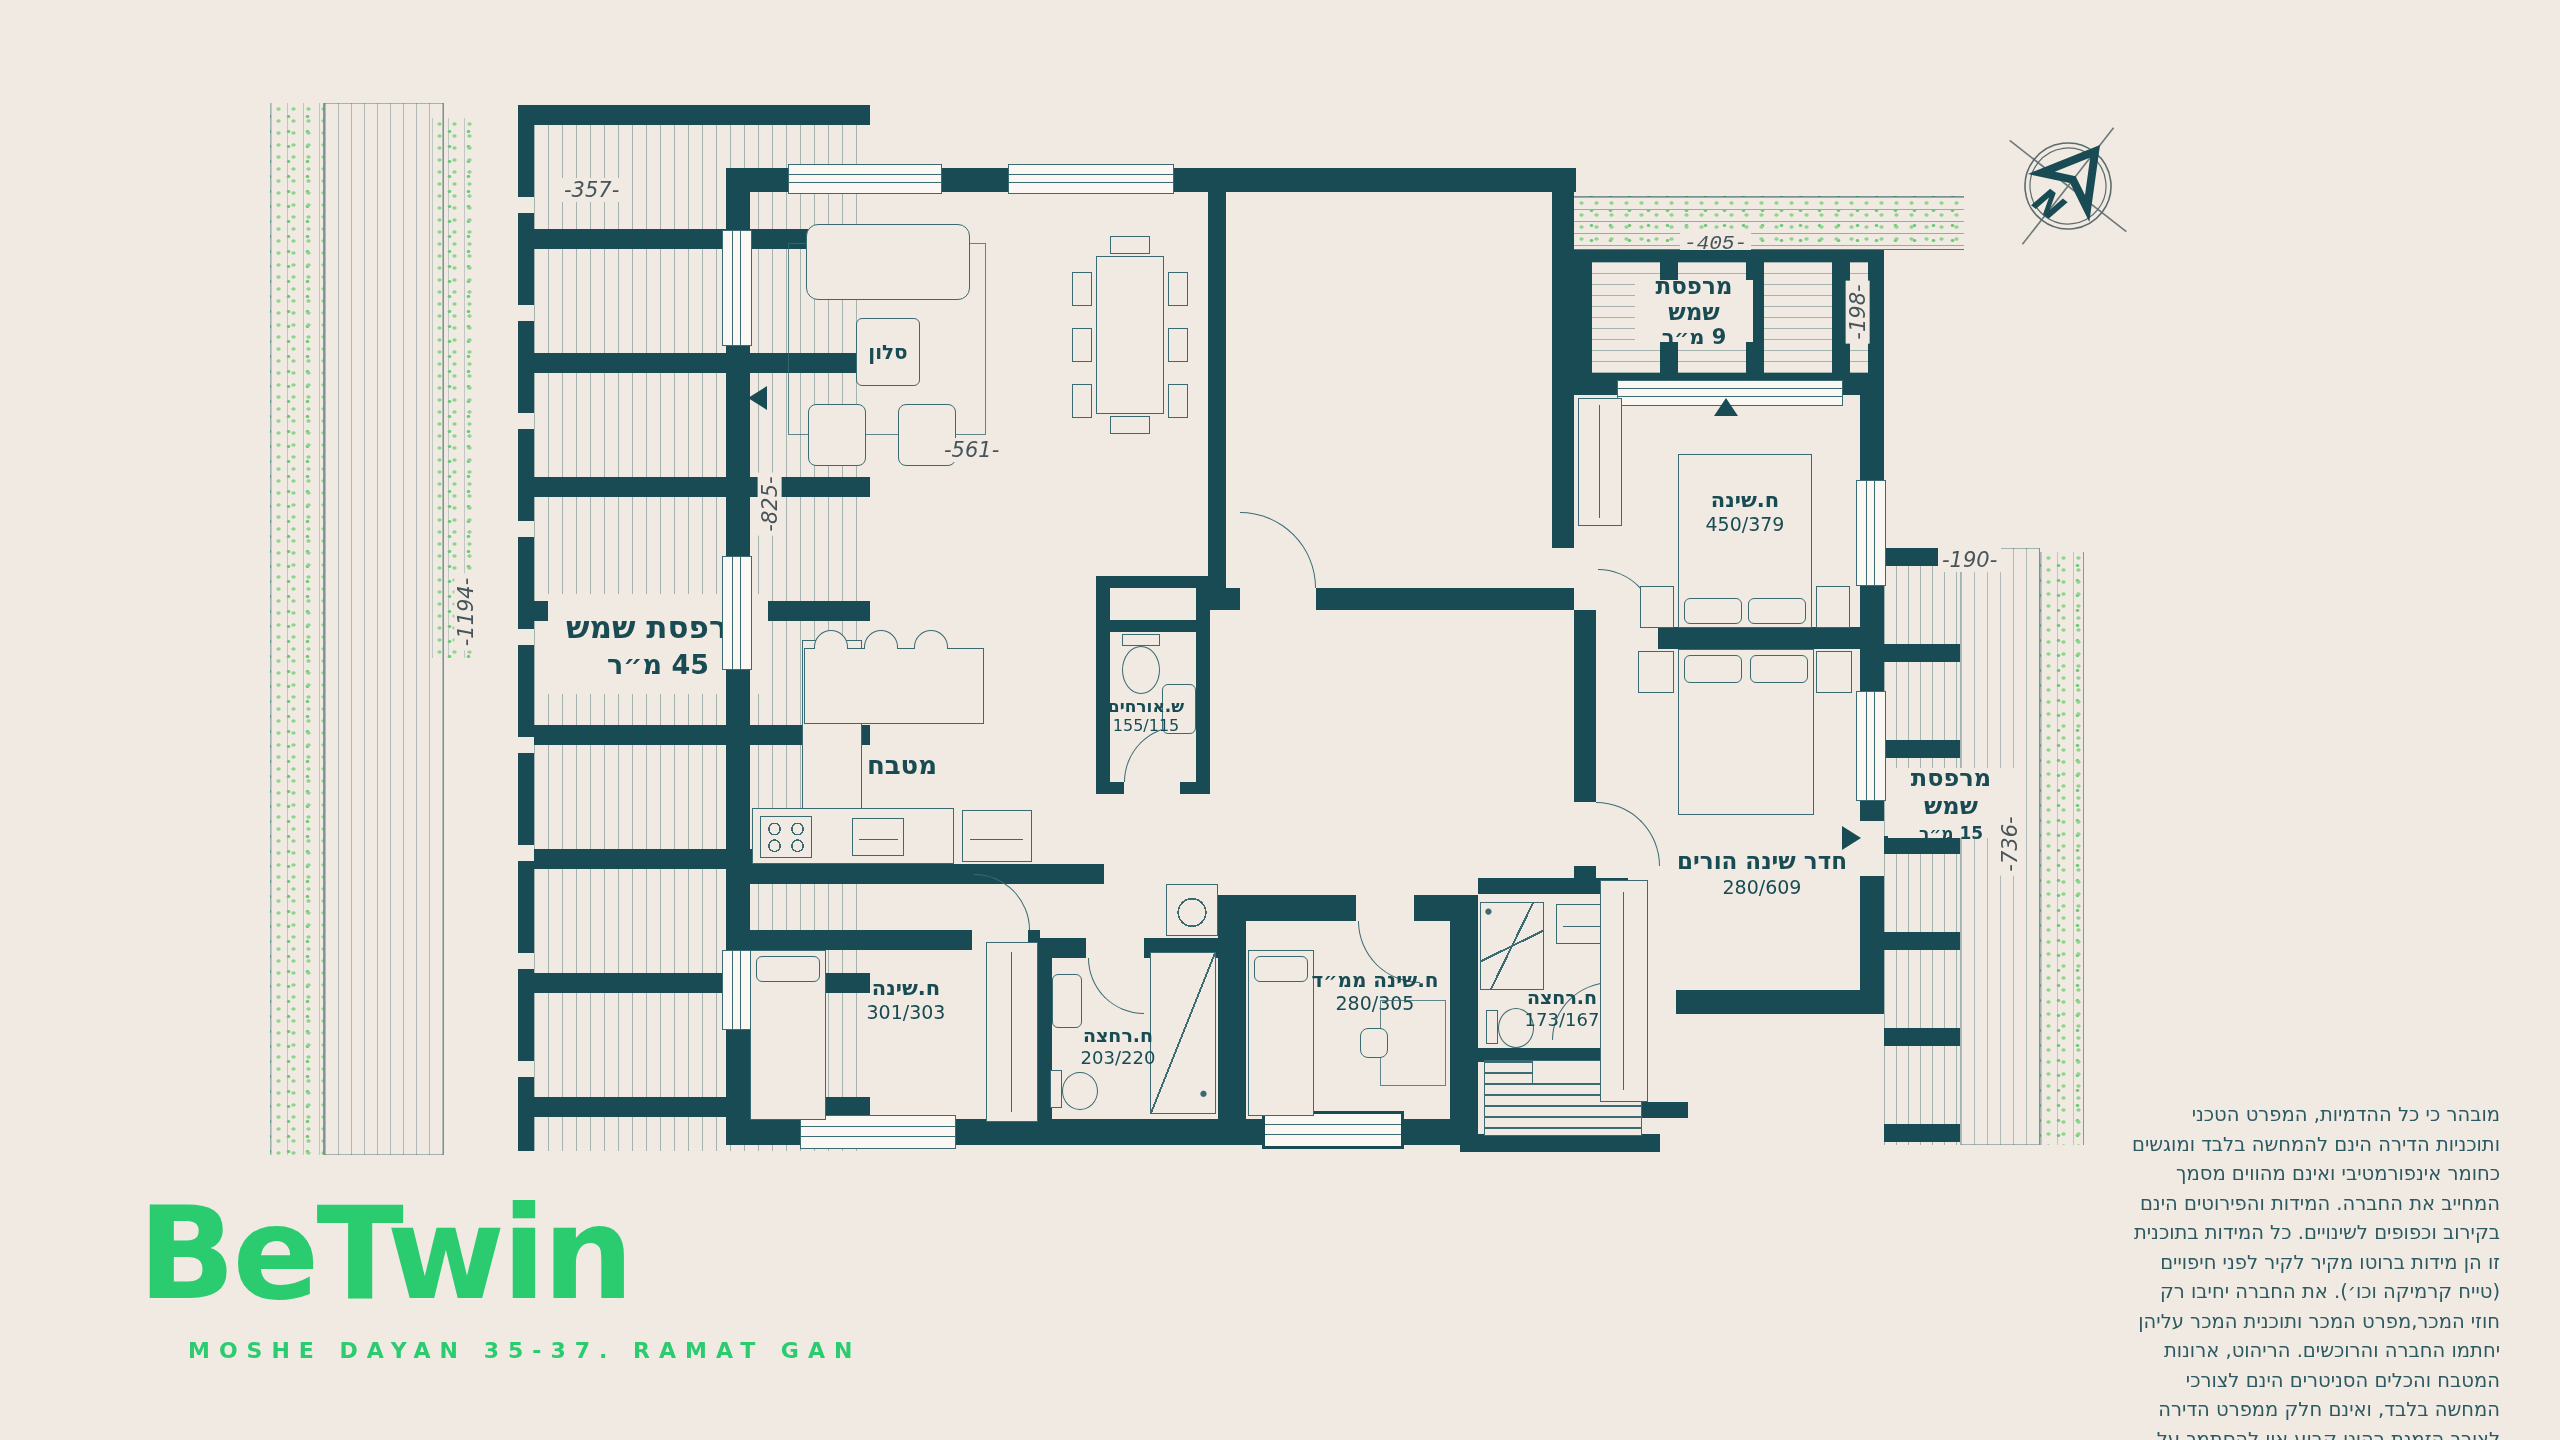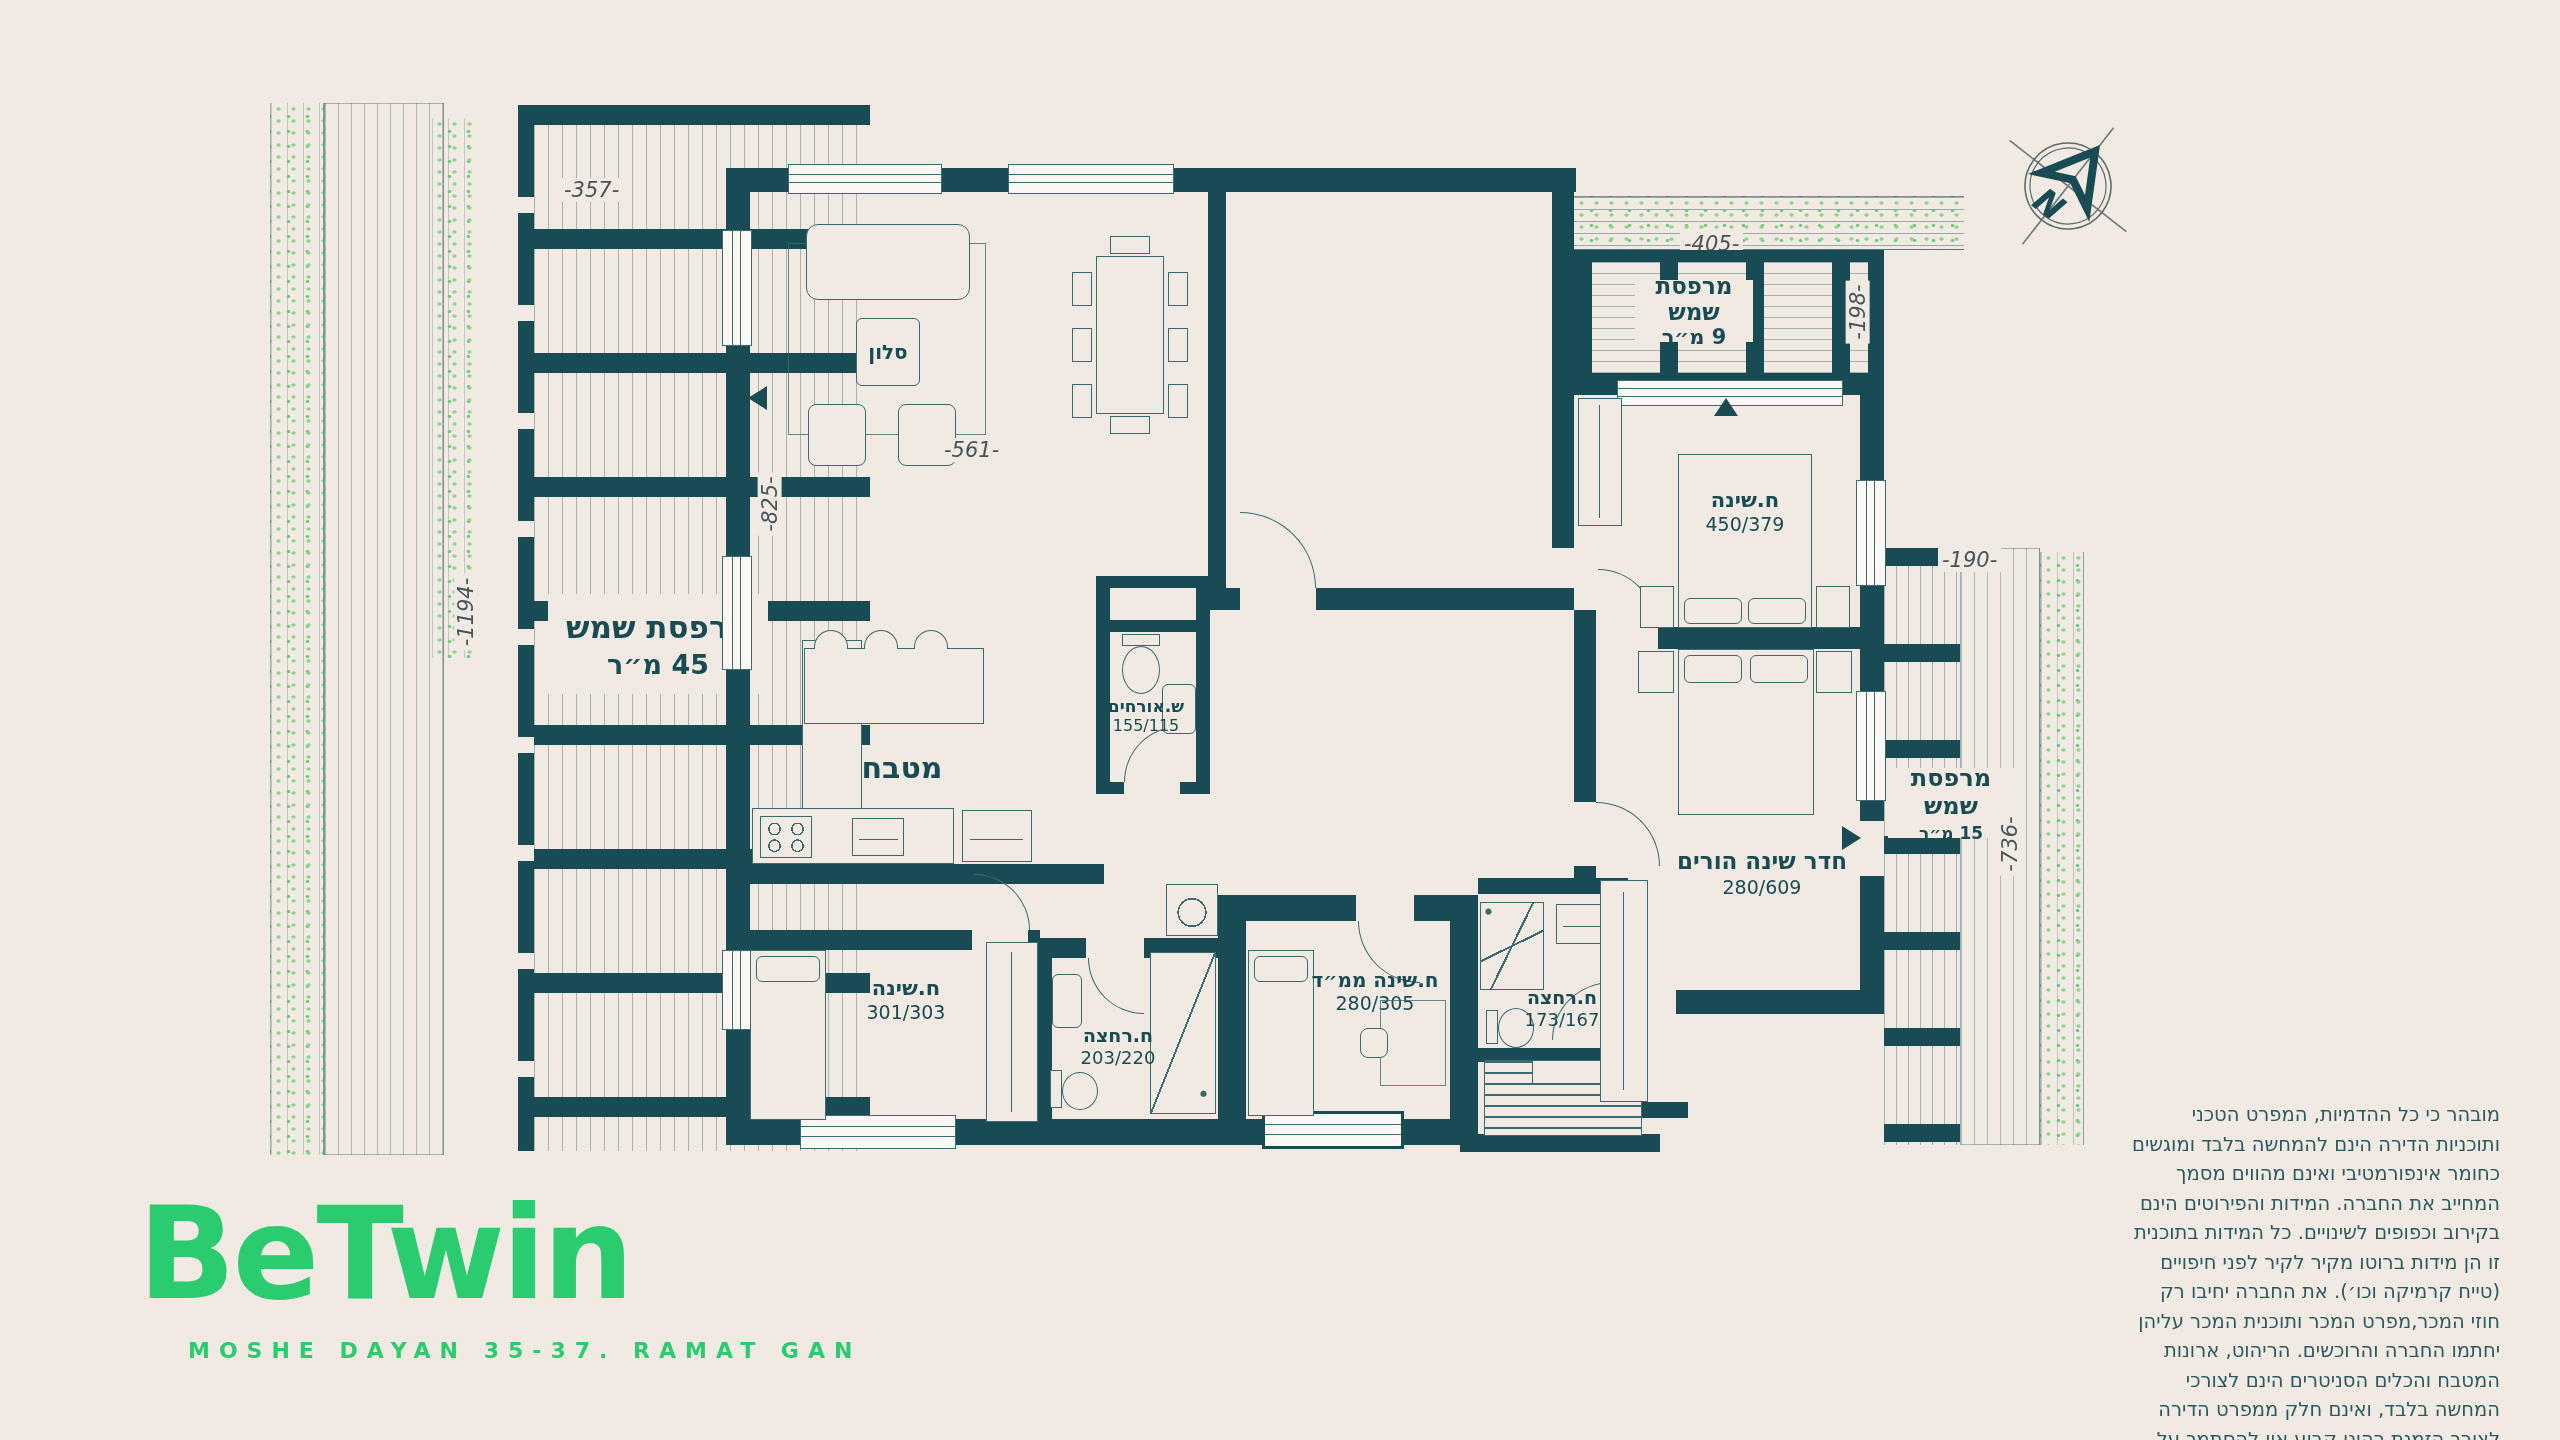--- a/index.html
+++ b/index.html
@@ -123,21 +123,21 @@
   <div class="col-v" style="left:518px;top:105px;width:16px;height:1046px;"></div>
   <div class="perg-h" style="left:534px;top:105px;width:336px;height:1046px;"></div>
   <div class="dim" style="left:560px;top:178px;">-357-</div>
   <div class="lblbox" style="left:548px;top:594px;width:220px;height:100px;">
     <div style="font-size:31px;">מרפסת שמש</div>
     <div style="font-size:27px;font-weight:600;margin-top:4px;">45 מ״ר</div>
   </div>
   <div class="f" style="left:802px;top:640px;width:60px;height:200px;"></div>
 
   <div class="planter" style="left:1574px;top:196px;width:390px;height:54px;"></div>
-  <div class="dim" style="left:1680px;top:232px;">-405-</div>
+  <div class="dim" style="left:1680px;top:232px;font-family:Liberation Mono, monospace;">-405-</div>
   <div class="perg-v9" style="left:1574px;top:262px;width:294px;height:113px;"></div>
   <div class="wall" style="left:1574px;top:250px;width:310px;height:12px;"></div>
   <div class="wall" style="left:1868px;top:250px;width:16px;height:125px;"></div>
   <div class="lblbox" style="left:1635px;top:280px;width:118px;height:62px;">
     <div style="font-size:23px;">מרפסת שמש</div>
     <div style="font-size:21px;font-weight:600;">9 מ״ר</div>
   </div>
   <div class="dim v" style="left:1826px;top:300px;">-198-</div>
 
   <div class="perg-h15" style="left:1884px;top:548px;width:76px;height:597px;"></div>
@@ -241,21 +241,21 @@
   <div class="f" style="left:1168px;top:384px;width:20px;height:34px;"></div>
   <div class="f" style="left:1110px;top:236px;width:40px;height:18px;"></div>
   <div class="f" style="left:1110px;top:416px;width:40px;height:18px;"></div>
   <div class="dim" style="left:940px;top:438px;">-561-</div>
   <div class="dim v" style="left:738px;top:492px;">-825-</div>
 
   <div class="f" style="left:804px;top:648px;width:180px;height:76px;"></div>
   <div class="stool" style="left:814px;top:630px;width:34px;height:19px;"></div>
   <div class="stool" style="left:864px;top:630px;width:34px;height:19px;"></div>
   <div class="stool" style="left:914px;top:630px;width:34px;height:19px;"></div>
-  <div class="rl" style="left:852px;top:750px;width:100px;font-size:30px;">מטבח</div>
+  <div class="rl" style="left:852px;top:750px;width:100px;font-size:26px;">מטבח</div>
   <div class="f" style="left:752px;top:808px;width:202px;height:56px;"></div>
   <div class="f stove" style="left:760px;top:816px;width:52px;height:42px;"></div>
   <div class="f inline-h" style="left:852px;top:818px;width:52px;height:38px;"></div>
   <div class="f inline-h" style="left:962px;top:810px;width:70px;height:52px;"></div>
 
   <div class="f" style="left:1122px;top:634px;width:38px;height:12px;"></div>
   <div class="f rpill" style="left:1122px;top:646px;width:38px;height:48px;"></div>
   <div class="f r6" style="left:1162px;top:684px;width:34px;height:50px;"></div>
   <div class="rl" style="left:1098px;top:696px;width:96px;font-size:17px;">
     <div>ש.אורחים</div>

